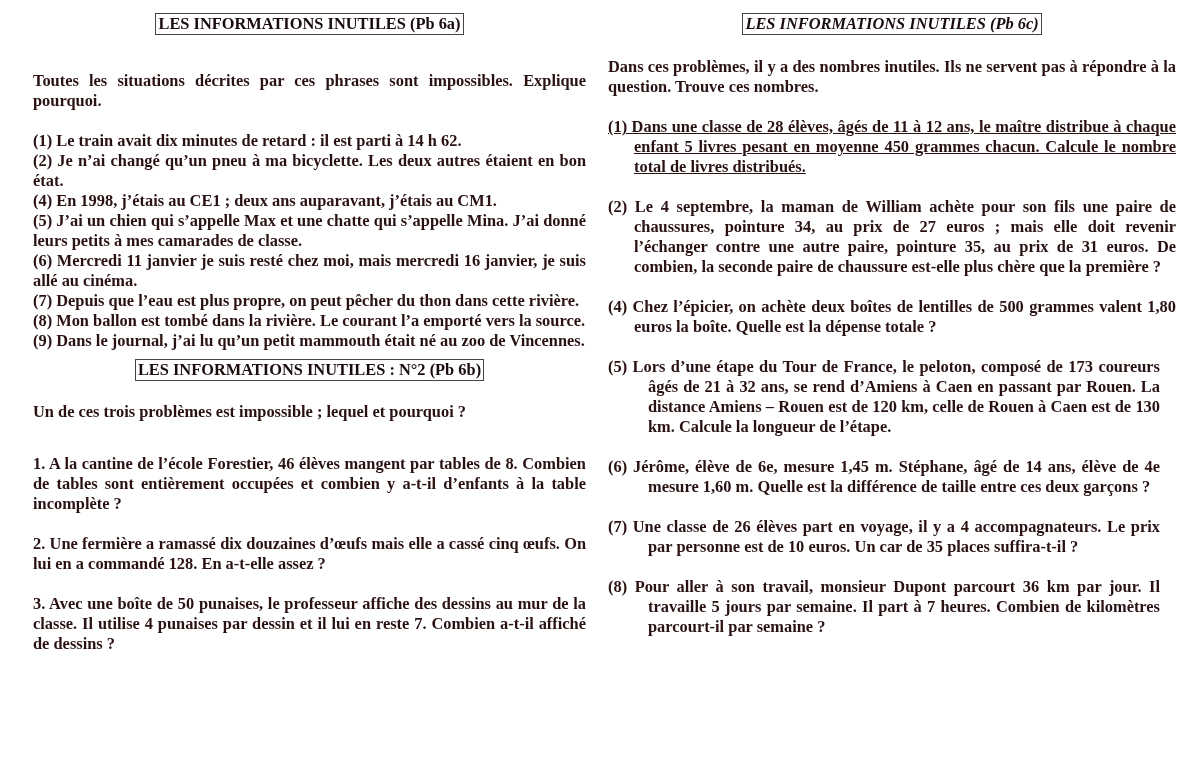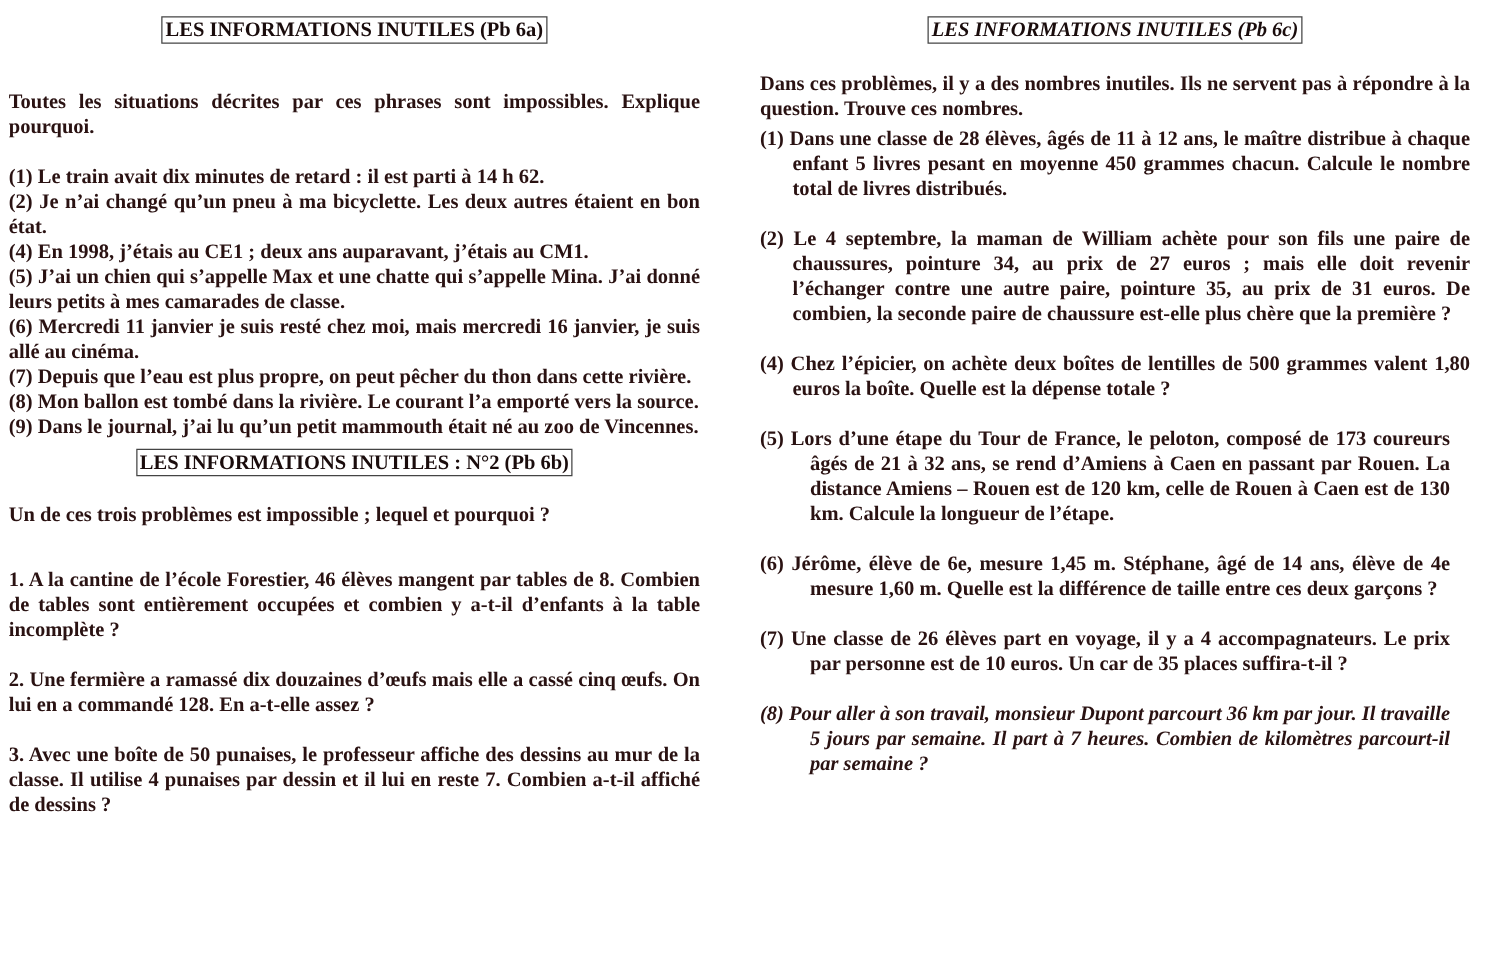--- a/index.html
+++ b/index.html
@@ -2,21 +2,21 @@
 <html><head>
 <meta charset="utf-8">
 <style>
   html, body { margin: 0; padding: 0; background: #ffffff; }
   body {
     width: 1188px; height: 784px; position: relative; overflow: hidden;
     font-family: "Liberation Serif", "DejaVu Serif", serif;
     font-weight: bold; color: #2a1212; font-size: 16.4px; line-height: 20px;
   }
   .col { position: absolute; top: 0; }
-  #left { left: 7px; width: 553px; }
+  #left { left: 33px; width: 553px; }
   #right { left: 608px; width: 568px; }
   .title-wrap { text-align: center; }
   .title {
     display: inline-block; border: 1px solid #444; padding: 0 2px;
     line-height: 20px; font-size: 16.4px; color: #1a0c0c;
   }
   p { margin: 0; text-align: justify; }
   .hang { padding-left: 26px; text-indent: -26px; }
   .hang2 { padding-left: 40px; text-indent: -40px; }
 </style>
@@ -46,20 +46,20 @@
   <p style="margin-top:32px;">1. A la cantine de l’école Forestier, 46 élèves mangent par tables de 8. Combien de tables sont entièrement occupées et combien y a-t-il d’enfants à la table incomplète ?</p>
   <p style="margin-top:20px;">2. Une fermière a ramassé dix douzaines d’œufs mais elle a cassé cinq œufs. On lui en a commandé 128. En a-t-elle assez ?</p>
   <p style="margin-top:20px;">3. Avec une boîte de 50 punaises, le professeur affiche des dessins au mur de la classe. Il utilise 4 punaises par dessin et il lui en reste 7. Combien a-t-il affiché de dessins ?</p>
 </div>
 
 <div id="right" class="col">
   <div class="title-wrap" style="margin-top:13px;font-style:italic;">
     <span class="title">LES INFORMATIONS INUTILES (Pb 6c)</span>
   </div>
   <p style="margin-top:22px;">Dans ces problèmes, il y a des nombres inutiles. Ils ne servent pas à répondre à la question. Trouve ces nombres.</p>
-  <p class="hang" style="margin-top:4px;">(1) Dans une classe de 28 élèves, âgés de 11 à 12 ans, le maître distribue à chaque enfant 5 livres pesant en moyenne 450 grammes chacun. Calcule le nombre total de livres distribués.</p>
+  <p class="hang" style="margin-top:20px;text-decoration:underline;">(1) Dans une classe de 28 élèves, âgés de 11 à 12 ans, le maître distribue à chaque enfant 5 livres pesant en moyenne 450 grammes chacun. Calcule le nombre total de livres distribués.</p>
   <p class="hang" style="margin-top:20px;">(2) Le 4 septembre, la maman de William achète pour son fils une paire de chaussures, pointure 34, au prix de 27 euros ; mais elle doit revenir l’échanger contre une autre paire, pointure 35, au prix de 31 euros. De combien, la seconde paire de chaussure est-elle plus chère que la première ?</p>
   <p class="hang" style="margin-top:20px;">(4) Chez l’épicier, on achète deux boîtes de lentilles de 500 grammes valent 1,80 euros la boîte. Quelle est la dépense totale ?</p>
   <p class="hang2" style="margin-top:20px; padding-right:16px;">(5) Lors d’une étape du Tour de France, le peloton, composé de 173 coureurs âgés de 21 à 32 ans, se rend d’Amiens à Caen en passant par Rouen. La distance Amiens – Rouen est de 120 km, celle de Rouen à Caen est de 130 km. Calcule la longueur de l’étape.</p>
   <p class="hang2" style="margin-top:20px; padding-right:16px;">(6) Jérôme, élève de 6e, mesure 1,45 m. Stéphane, âgé de 14 ans, élève de 4e mesure 1,60 m. Quelle est la différence de taille entre ces deux garçons ?</p>
   <p class="hang2" style="margin-top:20px; padding-right:16px;">(7) Une classe de 26 élèves part en voyage, il y a 4 accompagnateurs. Le prix par personne est de 10 euros. Un car de 35 places suffira-t-il ?</p>
-  <p class="hang2" style="margin-top:20px; padding-right:16px;font-style:italic;">(8) Pour aller à son travail, monsieur Dupont parcourt 36 km par jour. Il travaille 5 jours par semaine. Il part à 7 heures. Combien de kilomètres parcourt-il par semaine ?</p>
+  <p class="hang2" style="margin-top:20px; padding-right:16px;">(8) Pour aller à son travail, monsieur Dupont parcourt 36 km par jour. Il travaille 5 jours par semaine. Il part à 7 heures. Combien de kilomètres parcourt-il par semaine ?</p>
 </div>
 
 </body></html>

